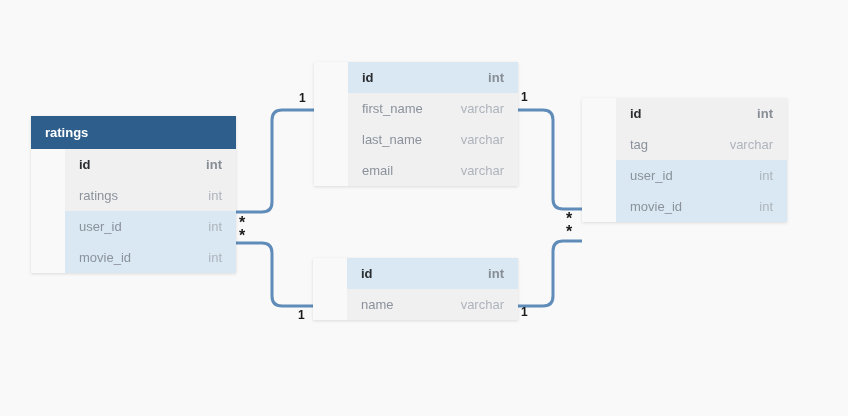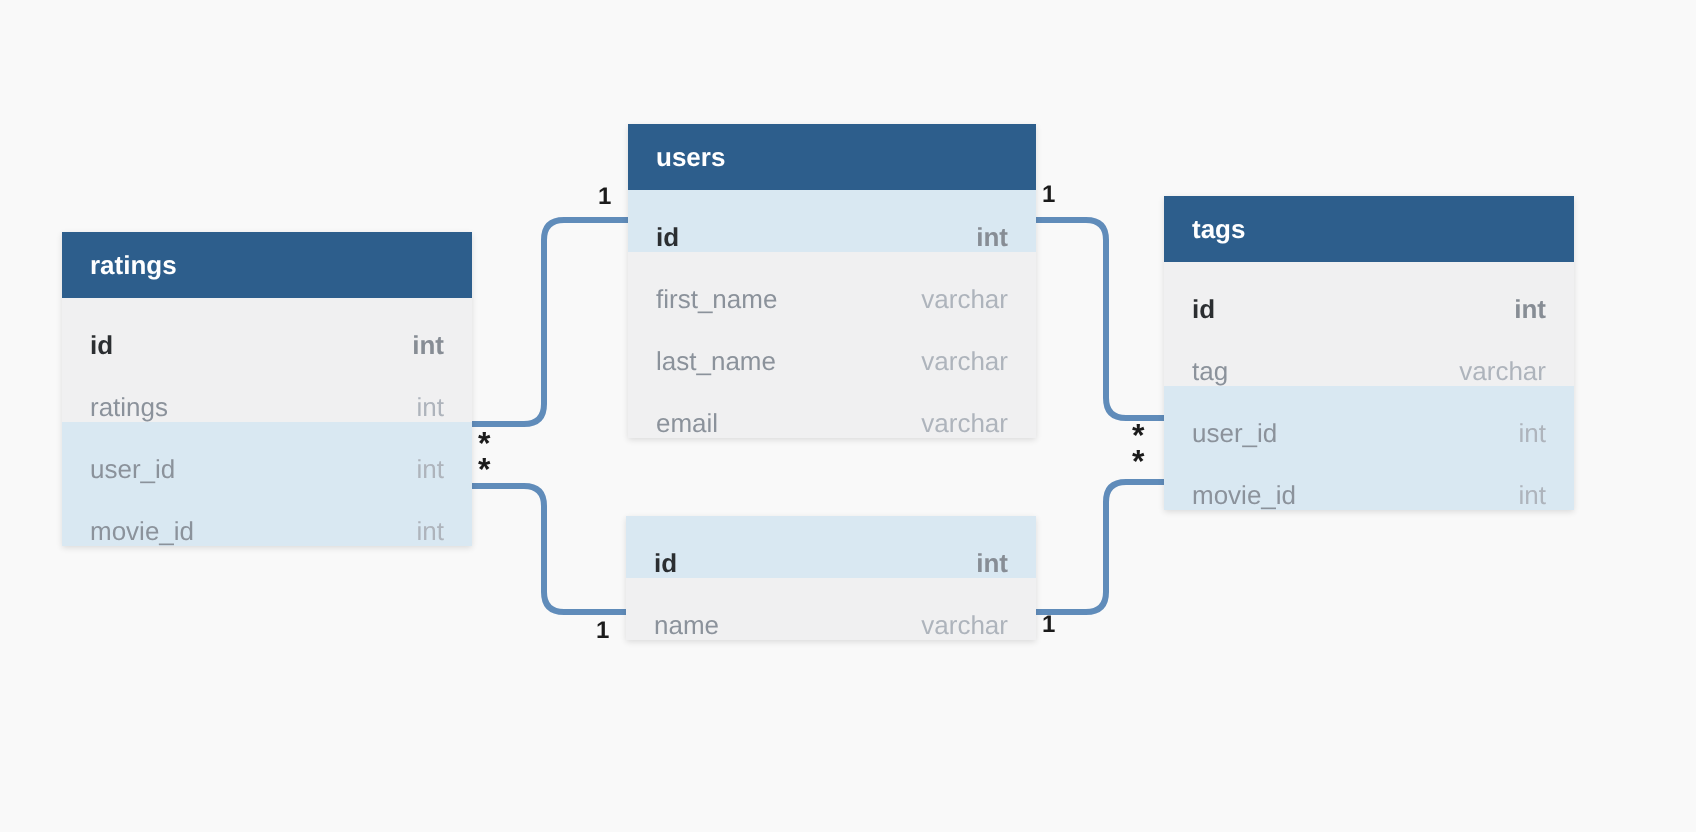--- a/index.html
+++ b/index.html
@@ -33,24 +33,25 @@
     height: 33px;
     line-height: 33px;
     background: var(--header-bg, #2d5e8c);
     color: var(--header-text, #ffffff);
     font-weight: bold;
     padding: 0 14px;
   }
   .row {
     height: 31px;
     display: flex;
-    align-items: flex-end;
+    align-items: center;
     justify-content: space-between;
     padding: 0 14px;
     background: var(--row-bg, #f0f0f1);
+    margin-left: 34px;
   }
   .row.hl { background: var(--highlight-bg, #d9e8f2); }
   .row .cname { color: var(--col-name, #8b929b); }
   .row .ctype { color: var(--col-type, #aeb4bc); }
   .row.pk .cname { color: var(--pk-name, #2b2e31); font-weight: bold; }
   .row.pk .ctype { color: var(--pk-type, #878d95); font-weight: bold; }
   .card {
     position: absolute;
     color: var(--label, #1b1b1b);
     font-weight: bold;
@@ -86,45 +87,39 @@
       <span class="cname">user_id</span>
       <span class="ctype">int</span>
     </div>
     <div class="row hl">
       <span class="cname">movie_id</span>
       <span class="ctype">int</span>
     </div>
   </div>
 
   <div class="db-table" style="left:314px; top:62px; width:204px;">
-    <div class="thead">
-      <span>users</span>
-    </div>
     <div class="row pk hl">
       <span class="cname">id</span>
       <span class="ctype">int</span>
     </div>
     <div class="row">
       <span class="cname">first_name</span>
       <span class="ctype">varchar</span>
     </div>
     <div class="row">
       <span class="cname">last_name</span>
       <span class="ctype">varchar</span>
     </div>
     <div class="row">
       <span class="cname">email</span>
       <span class="ctype">varchar</span>
     </div>
   </div>
 
   <div class="db-table" style="left:582px; top:98px; width:205px;">
-    <div class="thead">
-      <span>tags</span>
-    </div>
     <div class="row pk">
       <span class="cname">id</span>
       <span class="ctype">int</span>
     </div>
     <div class="row">
       <span class="cname">tag</span>
       <span class="ctype">varchar</span>
     </div>
     <div class="row hl">
       <span class="cname">user_id</span>

